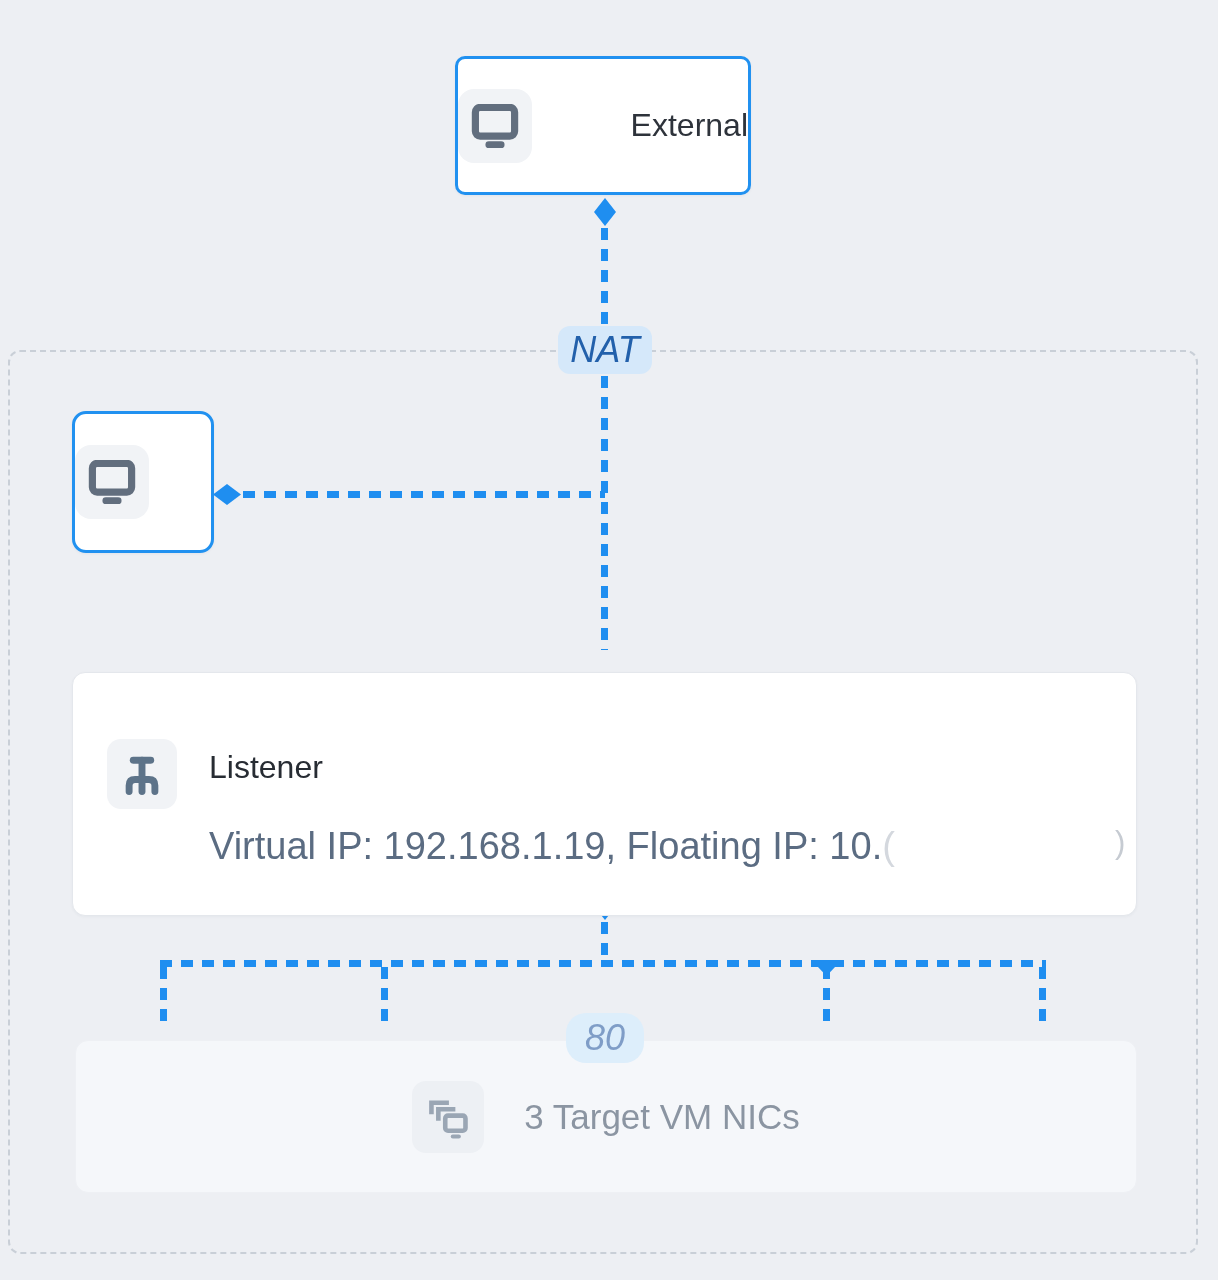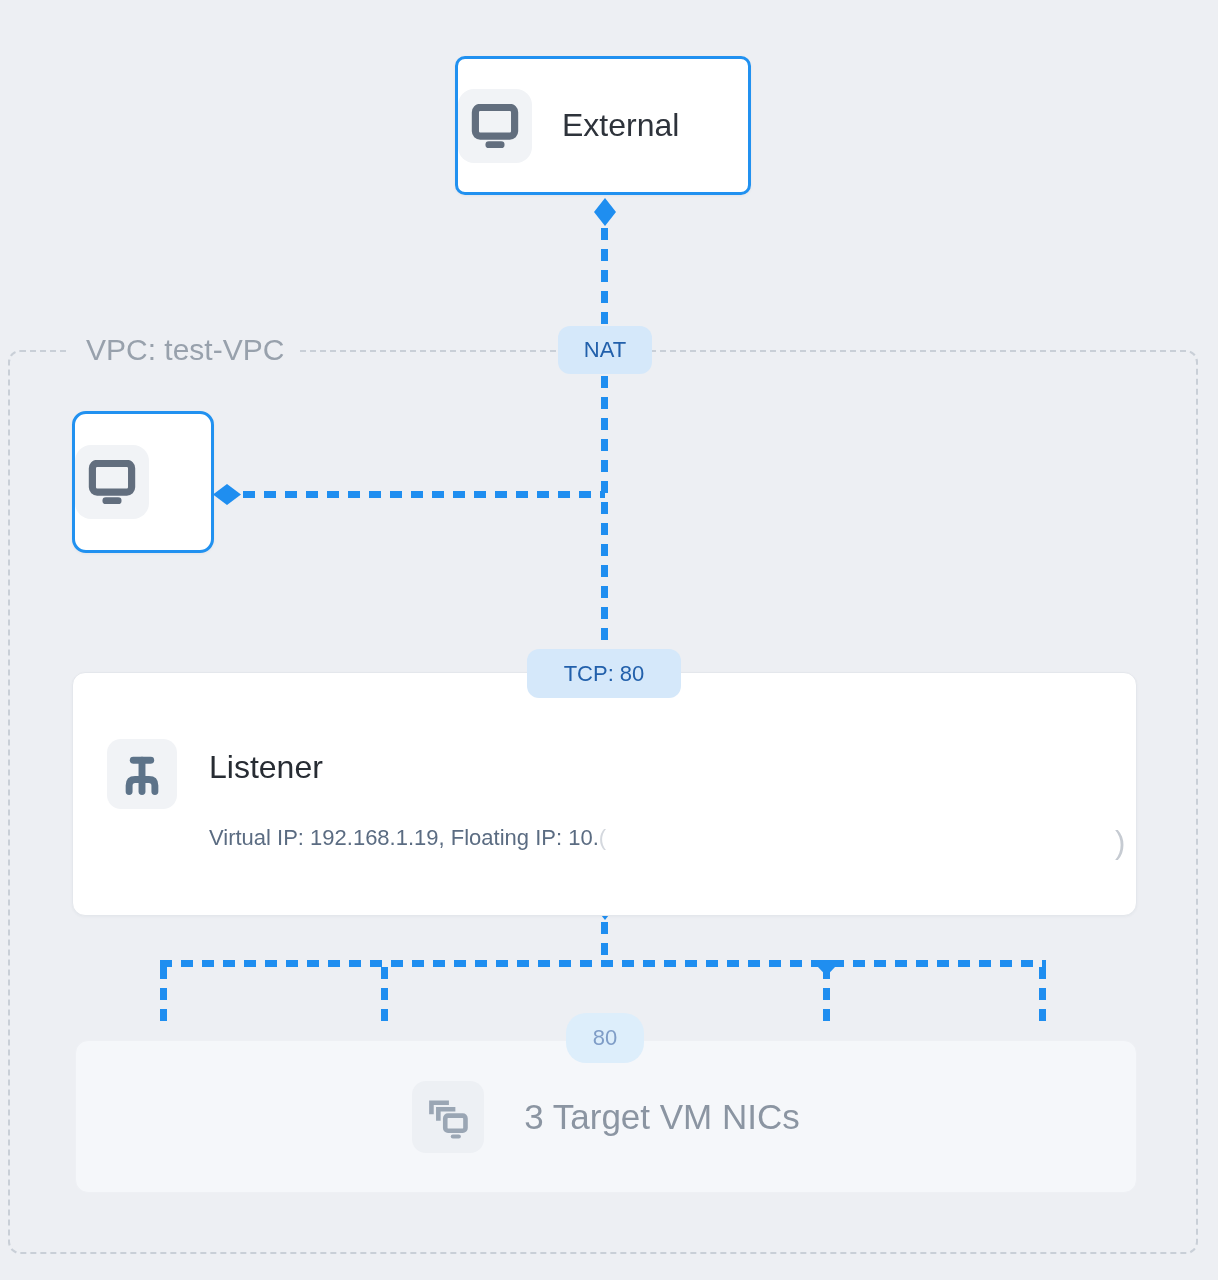--- a/index.html
+++ b/index.html
@@ -37,62 +37,61 @@
     clip-path:polygon(0 0,100% 0,50% 100%);}
 
   
   .vpc-box{position:absolute;left:8px;top:350px;width:1186px;height:900px;
     border:2px dashed var(--vpc-border);border-radius:12px;z-index:1;}
   .vpc-label{position:absolute;left:70px;top:331px;z-index:2;background:var(--bg);
     padding:0 16px;height:38px;line-height:38px;font-size:30px;color:var(--muted);}
 
   
   .node{position:absolute;background:#fff;border:3px solid var(--node-border);
-    box-shadow:0 1px 3px rgba(20,40,80,.05);display:flex;align-items:center;justify-content:flex-start;}
+    box-shadow:0 1px 3px rgba(20,40,80,.05);display:flex;align-items:center;justify-content:space-between;}
   .external-box{left:455px;top:56px;width:290px;height:133px;border-radius:10px;gap:30px;z-index:3;}
   .client-box{left:72px;top:411px;width:136px;height:136px;border-radius:14px;z-index:3;}
   .icon-wrap{width:74px;height:74px;border-radius:16px;background:var(--wrap);
     display:flex;align-items:center;justify-content:center;flex:0 0 auto;}
   .ext-label{font-size:32px;font-weight:500;color:var(--ink);}
 
   
   .badge{position:absolute;z-index:4;display:flex;align-items:center;justify-content:center;
     background:var(--badge-bg);color:var(--badge-text);border-radius:12px;
-    font-size:22px;font-weight:500;}
+    font-size:36px;font-weight:500;font-style:italic;}
   .nat-badge{left:558px;top:326px;width:94px;height:48px;}
   .tcp-badge{left:527px;top:649px;width:154px;height:49px;}
   .port-badge{left:566px;top:1013px;width:78px;height:50px;border-radius:20px;
     background:var(--port-bg);color:var(--port-text);font-weight:400;}
 
   
   .listener-card{position:absolute;left:72px;top:672px;width:1063px;height:242px;
     background:#fff;border:1px solid #e4e7ec;border-radius:13px;
     box-shadow:0 1px 3px rgba(20,40,80,.04);z-index:3;}
   .listener-icon-wrap{position:absolute;left:34px;top:66px;width:70px;height:70px;
     border-radius:14px;background:var(--wrap);display:flex;align-items:center;justify-content:center;}
   .listener-title{position:absolute;left:136px;top:76px;font-size:32px;font-weight:500;color:var(--title-ink);}
-  .listener-sub{position:absolute;left:136px;top:152px;font-size:22px;color:var(--sub-ink);white-space:nowrap;}
+  .listener-sub{position:absolute;left:136px;top:152px;font-size:38px;color:var(--sub-ink);white-space:nowrap;}
   .paren-open{color:#d4d8de;}
   .paren-close{position:absolute;left:1042px;top:152px;font-size:31px;color:#c6cbd2;}
 
   
   .targets-box{position:absolute;left:75px;top:1040px;width:1060px;height:151px;
     background:#f5f7fa;border:1px solid #eef0f4;border-radius:13px;z-index:3;
     display:flex;align-items:center;justify-content:center;gap:40px;}
   .targets-icon-wrap{width:72px;height:72px;border-radius:14px;background:#edf0f4;
     display:flex;align-items:center;justify-content:center;}
   .targets-label{font-size:35px;color:var(--target-ink);}
 </style>
 </head>
 <body>
 
 <div class="canvas">
 
   <div class="vpc-box"></div>
-  <div class="vpc-label">VPC: test-VPC</div>
 
   <div class="diamond" style="left:594px;top:198px;width:22px;height:28px;"></div>
   <div class="dash-v" style="left:601px;top:228px;height:100px;"></div>
   <div class="dash-v" style="left:601px;top:376px;height:274px;"></div>
 
   <div class="diamond" style="left:213px;top:484px;width:28px;height:21px;"></div>
   <div class="dash-h" style="left:243px;top:491px;width:362px;"></div>
 
   <div class="diamond" style="left:594px;top:892px;width:22px;height:28px;"></div>
   <div class="dash-v" style="left:601px;top:922px;height:42px;"></div>
@@ -118,21 +117,20 @@
 
   <div class="node client-box">
     <span class="icon-wrap">
       <svg width="48" height="44" viewBox="0 0 100 92">
         <rect x="9" y="7" width="82" height="60" rx="10" fill="none" stroke="var(--icon-gray)" stroke-width="15"></rect>
         <rect x="30" y="78" width="40" height="14" rx="7" fill="var(--icon-gray)"></rect>
       </svg>
     </span>
   </div>
 
-  <div class="badge tcp-badge">TCP: 80</div>
 
   <div class="listener-card">
     <span class="listener-icon-wrap">
       <svg width="46" height="46" viewBox="0 0 100 100">
         <g fill="none" stroke="var(--slate)" stroke-width="15" stroke-linecap="round">
           <path d="M31 20 H69"></path>
           <path d="M50 20 V62"></path>
           <path d="M22 88 V75 Q22 62 35 62 H65 Q78 62 78 75 V88"></path>
           <path d="M50 62 V88"></path>
         </g>

